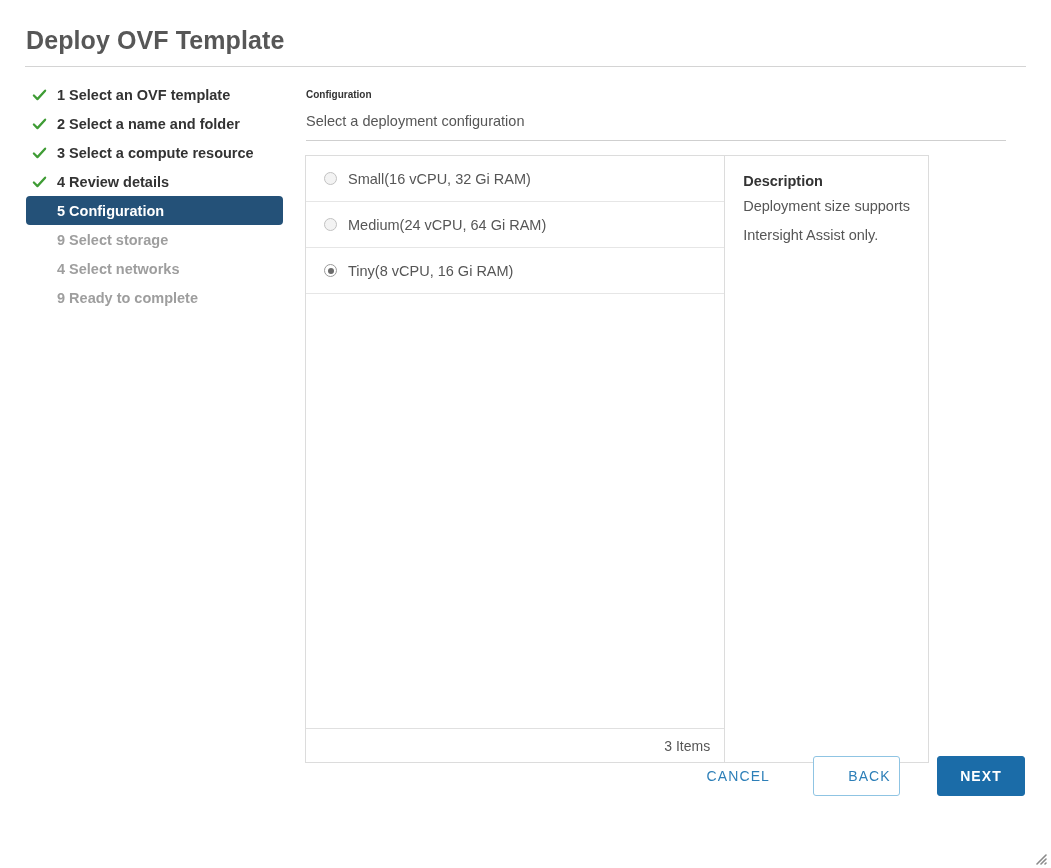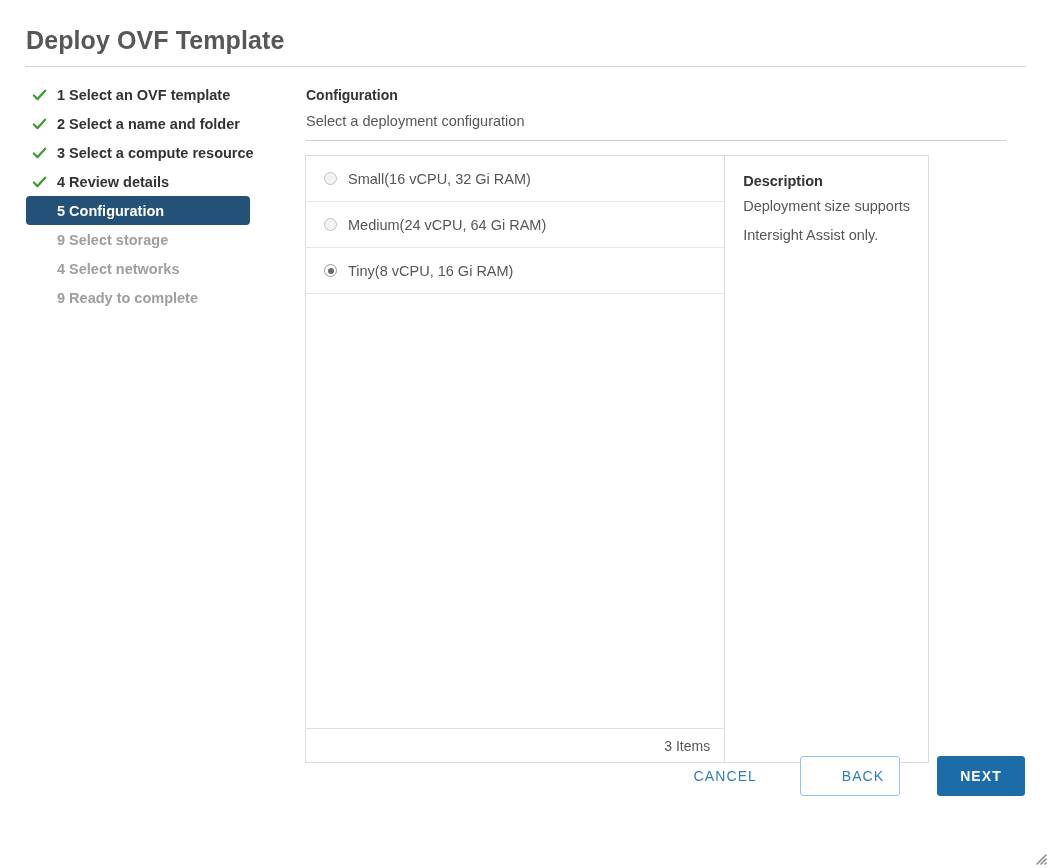--- a/index.html
+++ b/index.html
@@ -56,40 +56,40 @@
     color: #333333;
     border-radius: 4px;
     white-space: nowrap;
   }
   .step-item.pending {
     color: #9e9e9e;
   }
   .step-item.active {
     background: #245178;
     color: #ffffff;
-    width: 224px;
+    width: 257px;
   }
   .check-icon {
     position: absolute;
     left: 6px;
     top: 50%;
     transform: translateY(-50%);
     width: 15px;
     height: 15px;
     display: block;
   }
 
   
   #content-head {
     position: absolute;
     left: 306px;
     top: 85px;
   }
   #content-title {
-    font-size: 14px;
+    font-size: 10px;
     font-weight: bold;
     color: #333333;
     line-height: 20px;
   }
   #content-subtitle {
     font-size: 14.5px;
     font-weight: 400;
     color: #565656;
     line-height: 20px;
     margin-top: 6px;
@@ -221,21 +221,21 @@
     border: none;
     color: #2d7fb8;
     height: 36px;
     padding: 0 6px;
   }
   #back-button {
     background: #ffffff;
     border: 1px solid #8fc4e3;
     color: #2d7fb8;
     height: 40px;
-    width: 100px;
+    width: 87px;
     padding-left: 32px;
   }
   #next-button {
     background: #1b6ca8;
     border: 1px solid #1b6ca8;
     color: #ffffff;
     height: 40px;
     width: 88px;
     font-weight: bold;
   }

